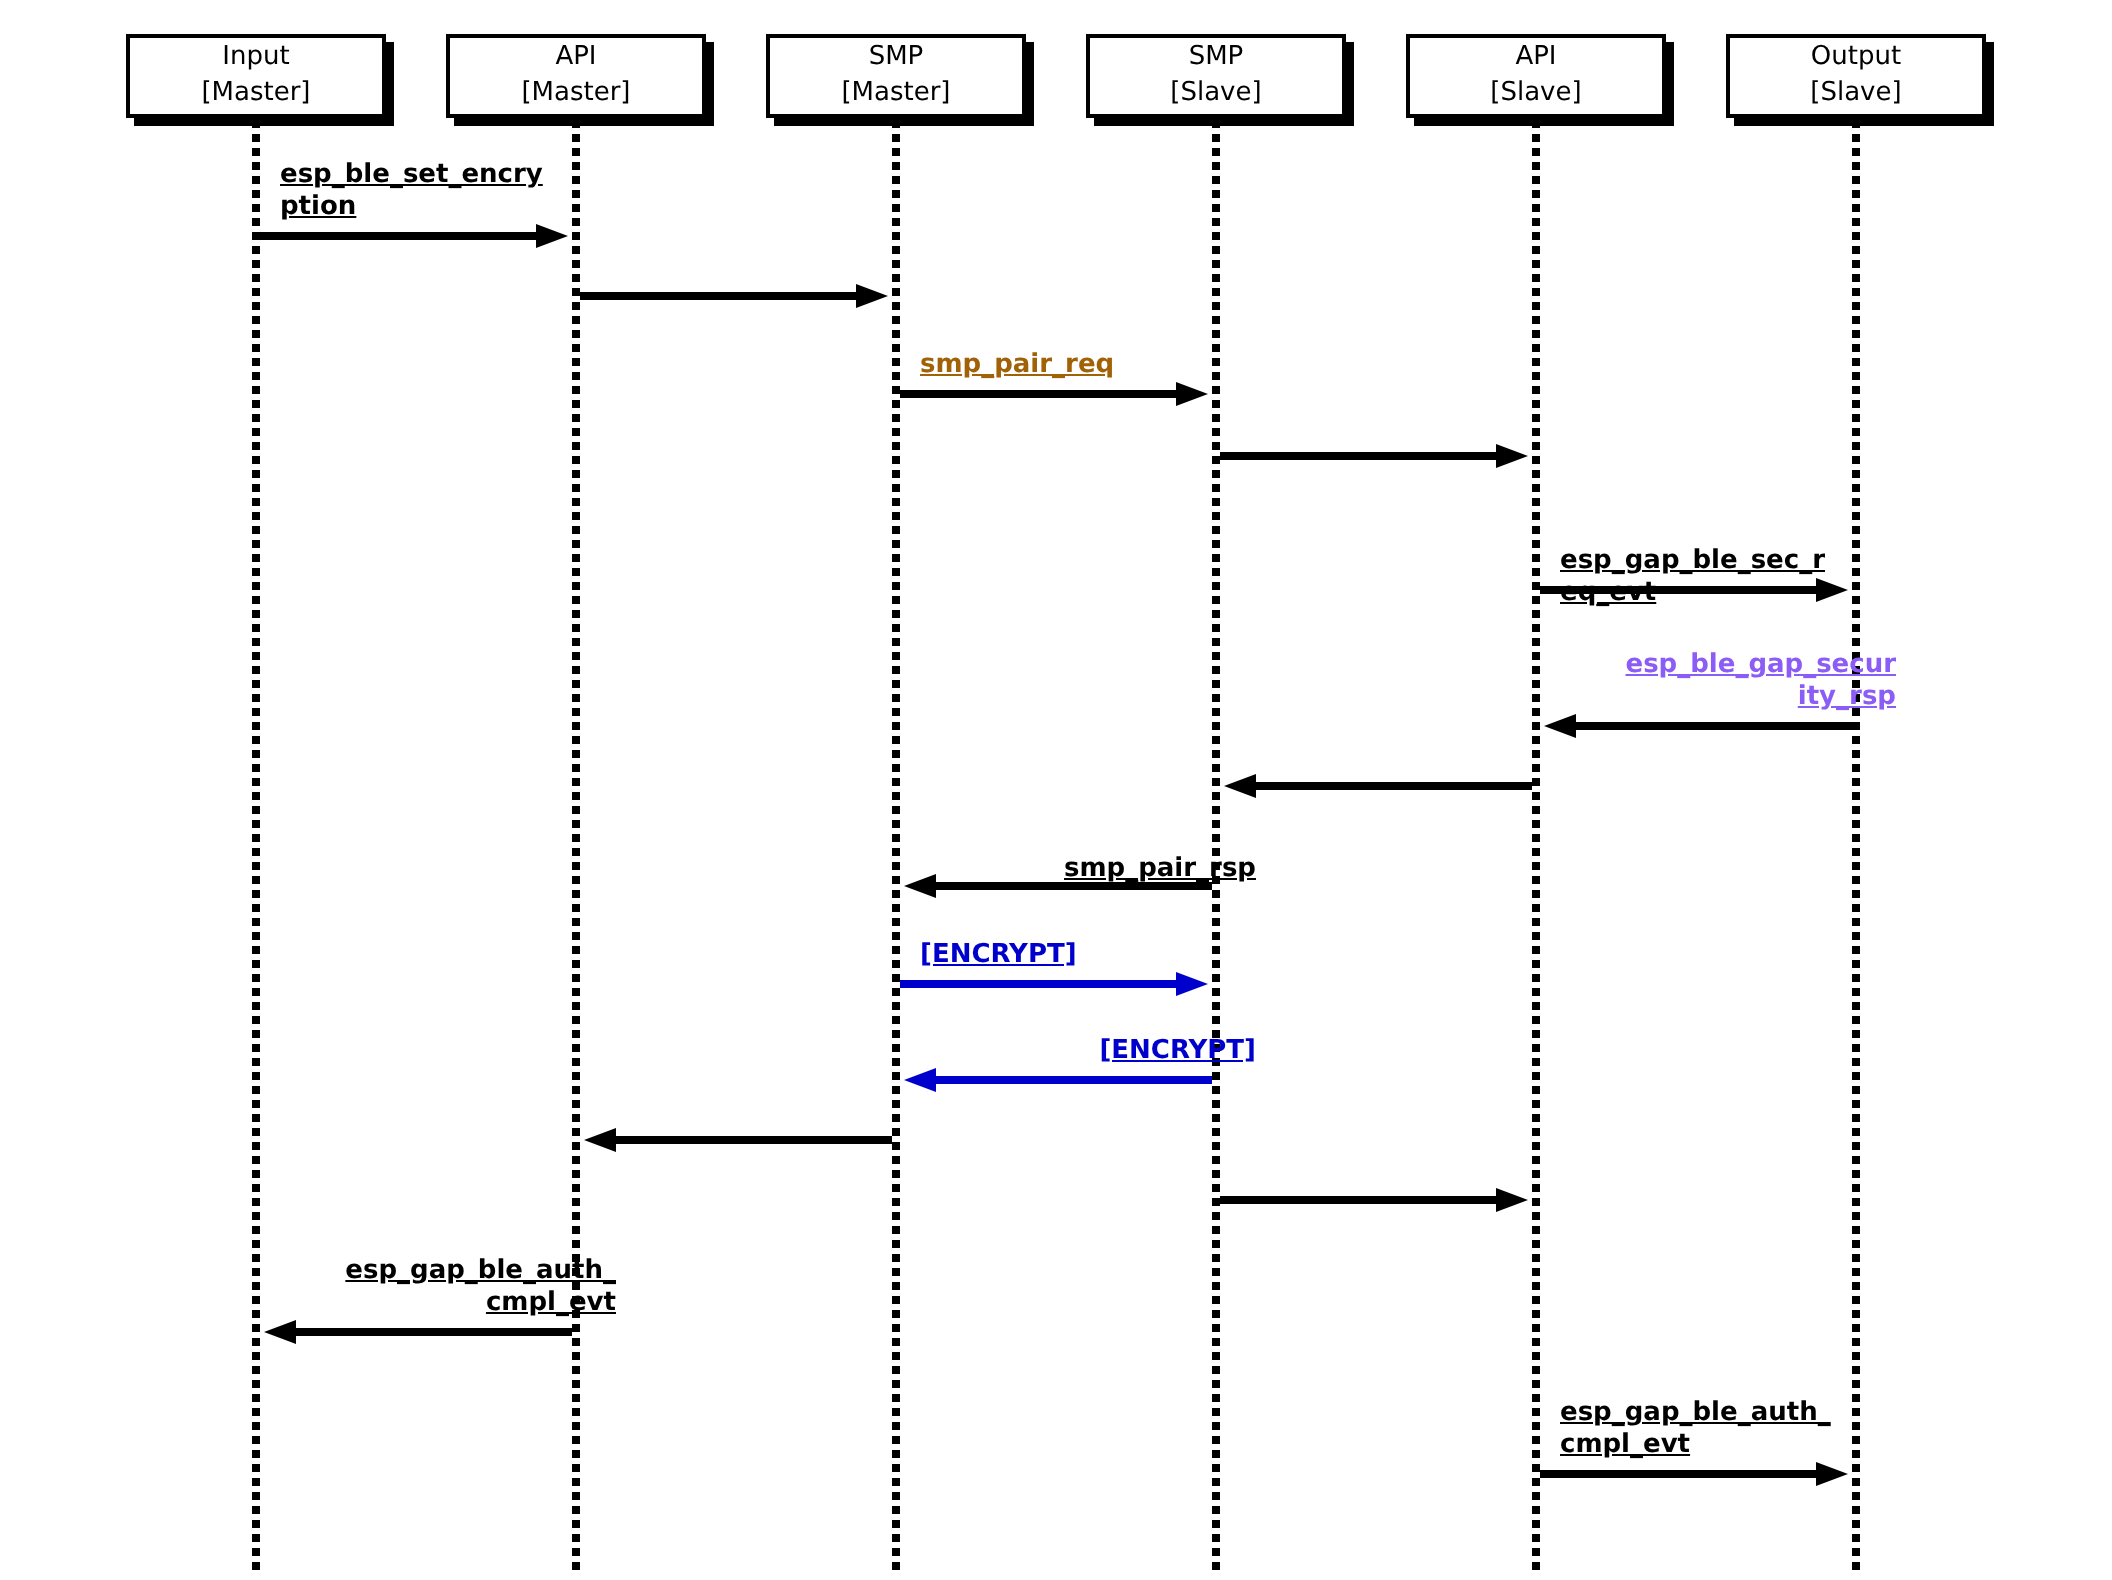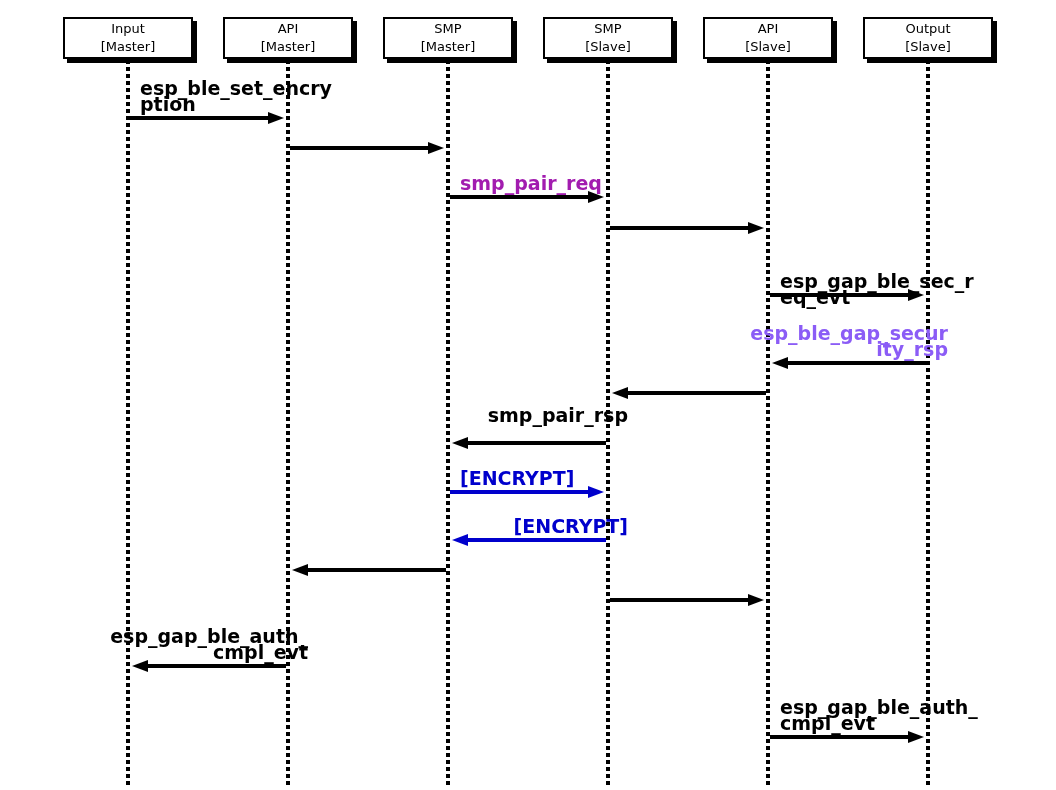--- a/index.html
+++ b/index.html
@@ -47,25 +47,26 @@
   }
   .msg-head {
     position: absolute;
     width: 0;
     height: 0;
     border-top: 6px solid transparent;
     border-bottom: 6px solid transparent;
   }
   .msg-label {
     position: absolute;
-    font-size: 19px;
+    font-size: 13px;
     font-weight: bold;
     line-height: 16px;
     white-space: pre-line;
     color: #000000;
+    text-decoration: underline;
   }
 </style>
 </head>
 <body>
 
 <div id="stage">
     <div class="lifeline" style="left: 126px;"></div>
     <div class="lifeline" style="left: 286px;"></div>
     <div class="lifeline" style="left: 446px;"></div>
     <div class="lifeline" style="left: 606px;"></div>
@@ -96,36 +97,36 @@
       <div>[Slave]</div>
     </div>
     <div class="msg-line" style="top: 116px; width: 140px; background: rgb(0, 0, 0); left: 130px;"></div>
     <div class="msg-head" style="top: 112px; left: 268px; border-left: 16px solid rgb(0, 0, 0);"></div>
     <div class="msg-label" style="top: 80px; color: rgb(0, 0, 0); left: 140px; text-align: left;">esp_ble_set_encry
 ption</div>
     <div class="msg-line" style="top: 146px; width: 140px; background: rgb(0, 0, 0); left: 290px;"></div>
     <div class="msg-head" style="top: 142px; left: 428px; border-left: 16px solid rgb(0, 0, 0);"></div>
     <div class="msg-line" style="top: 195px; width: 140px; background: rgb(0, 0, 0); left: 450px;"></div>
     <div class="msg-head" style="top: 191px; left: 588px; border-left: 16px solid rgb(0, 0, 0);"></div>
-    <div class="msg-label" style="top: 175px; color: #a21caf; left: 460px; text-align: left;">smp_pair_req</div>
+    <div class="msg-label" style="top: 175px; color: #a16207; left: 460px; text-align: left;">smp_pair_req</div>
     <div class="msg-line" style="top: 226px; width: 140px; background: rgb(0, 0, 0); left: 610px;"></div>
     <div class="msg-head" style="top: 222px; left: 748px; border-left: 16px solid rgb(0, 0, 0);"></div>
     <div class="msg-line" style="top: 293px; width: 140px; background: rgb(0, 0, 0); left: 770px;"></div>
     <div class="msg-head" style="top: 289px; left: 908px; border-left: 16px solid rgb(0, 0, 0);"></div>
     <div class="msg-label" style="top: 257px; color: rgb(0, 0, 0); left: 780px; text-align: left; margin-top: 16px;">esp_gap_ble_sec_r
 eq_evt</div>
     <div class="msg-line" style="top: 361px; width: 140px; background: rgb(0, 0, 0); left: 786px;"></div>
     <div class="msg-head" style="top: 357px; left: 772px; border-right: 16px solid rgb(0, 0, 0);"></div>
     <div class="msg-label" style="top: 325px; color: #8b5cf6; right: 140px; text-align: right;">esp_ble_gap_secur
 ity_rsp</div>
     <div class="msg-line" style="top: 391px; width: 140px; background: rgb(0, 0, 0); left: 626px;"></div>
     <div class="msg-head" style="top: 387px; left: 612px; border-right: 16px solid rgb(0, 0, 0);"></div>
     <div class="msg-line" style="top: 441px; width: 140px; background: rgb(0, 0, 0); left: 466px;"></div>
     <div class="msg-head" style="top: 437px; left: 452px; border-right: 16px solid rgb(0, 0, 0);"></div>
-    <div class="msg-label" style="top: 407px; color: rgb(0, 0, 0); right: 460px; text-align: right;">smp_pair_rsp</div>
+    <div class="msg-label" style="top: 427px; color: rgb(0, 0, 0); right: 460px; text-align: right;">smp_pair_rsp</div>
     <div class="msg-line" style="top: 490px; width: 140px; background: rgb(0, 0, 204); left: 450px;"></div>
     <div class="msg-head" style="top: 486px; left: 588px; border-left: 16px solid rgb(0, 0, 204);"></div>
     <div class="msg-label" style="top: 470px; color: rgb(0, 0, 204); left: 460px; text-align: left;">[ENCRYPT]</div>
     <div class="msg-line" style="top: 538px; width: 140px; background: rgb(0, 0, 204); left: 466px;"></div>
     <div class="msg-head" style="top: 534px; left: 452px; border-right: 16px solid rgb(0, 0, 204);"></div>
     <div class="msg-label" style="top: 518px; color: rgb(0, 0, 204); right: 460px; text-align: right;">[ENCRYPT]</div>
     <div class="msg-line" style="top: 568px; width: 140px; background: rgb(0, 0, 0); left: 306px;"></div>
     <div class="msg-head" style="top: 564px; left: 292px; border-right: 16px solid rgb(0, 0, 0);"></div>
     <div class="msg-line" style="top: 598px; width: 140px; background: rgb(0, 0, 0); left: 610px;"></div>
     <div class="msg-head" style="top: 594px; left: 748px; border-left: 16px solid rgb(0, 0, 0);"></div>

